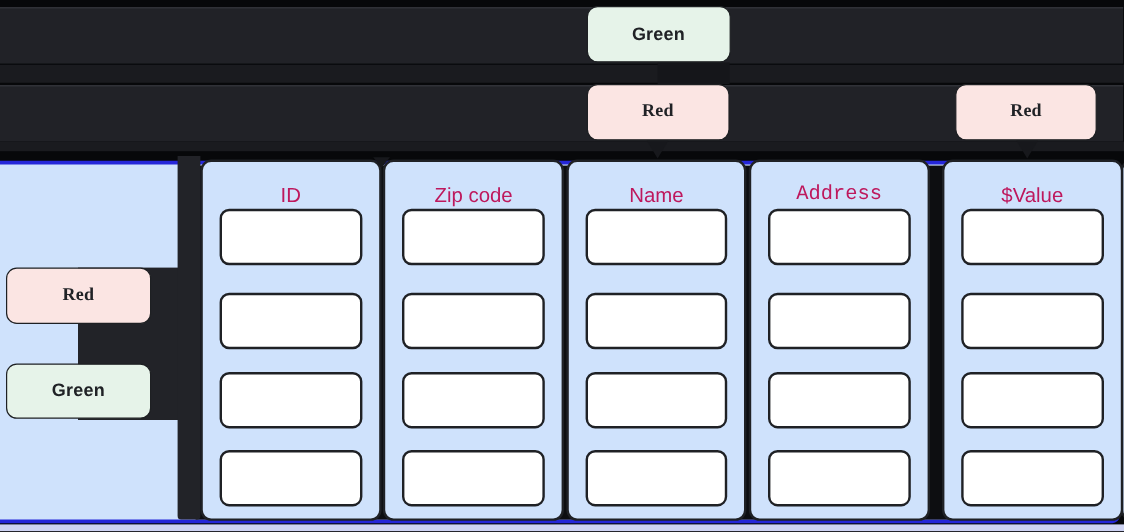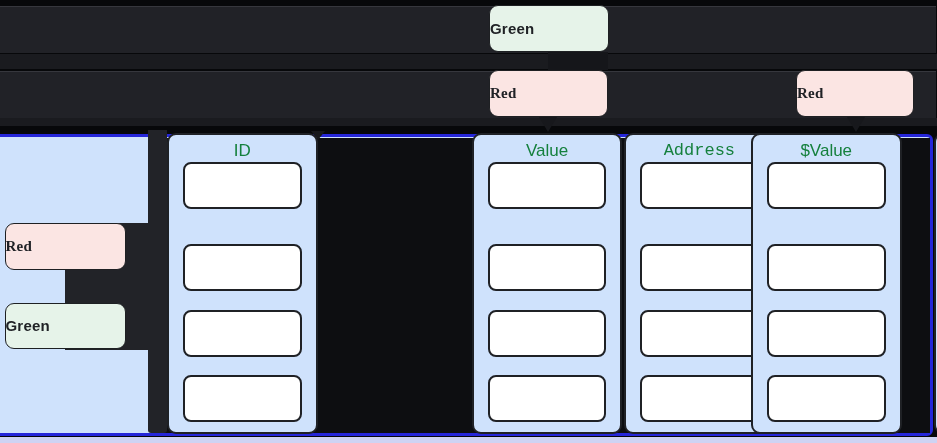--- a/index.html
+++ b/index.html
@@ -9,21 +9,21 @@
   }
   .abs{position:absolute;}
 
   
   .bar{background:var(--dark-bar,#212227);border-top:1.5px solid #36373d;}
   .band{background:var(--darker-band,#1a1b1f);}
   .slot-tab{background:#15161a;}
 
   
   .badge{
-    display:flex;align-items:center;justify-content:flex-start;
+    display:flex;align-items:center;justify-content:center;
     border:1.6px solid #1e2023;border-radius:9px;
     font-size:15px;font-weight:bold;color:#202226;letter-spacing:.2px;
     box-sizing:border-box;
   }
   .badge.pink{background:var(--chip-pink,#fbe5e3);font-family:Liberation Serif, serif;}
   .badge.green{background:var(--chip-green,#e6f3e9);}
 
   
   .tri{width:0;height:0;border-left:9px solid transparent;border-right:9px solid transparent;
        border-top:15px solid #17181c;}
@@ -40,21 +40,21 @@
   .strip{border-radius:0 0 3px 3px;}
   .sliver{background:var(--panel-blue,#cfe2fc);border:2px solid #1f2125;border-radius:9px;box-sizing:border-box;}
   .lavender{background:var(--selection-lavender,#ced3f3);}
 
   .card{
     background:var(--panel-blue,#cfe2fc);
     border:2px solid #1f2125;border-radius:9px;box-sizing:border-box;
     width:150.5px;height:300.5px;top:133px;
   }
   .card .hdr{
-    margin-top:5px;text-align:center;font-size:17px;font-weight:400;color:#15803d;
+    margin-top:17px;text-align:center;font-size:17px;font-weight:400;color:#be185d;
     line-height:22px;
   }
   .cell{
     position:absolute;left:14px;right:14px;height:47px;
     background:#ffffff;border:2px solid #1f2125;border-radius:8px;box-sizing:border-box;
   }
   .cell:nth-of-type(1){top:44px;}
   .cell:nth-of-type(2){top:109px;}
   .cell:nth-of-type(3){top:174.5px;}
   .cell:nth-of-type(4){top:240px;}
@@ -78,35 +78,42 @@
     <span>Green</span>
   </div>
 
   <div class="abs card" style="left:167px;">
     <div class="hdr">ID</div>
     <div class="cell"></div>
     <div class="cell"></div>
     <div class="cell"></div>
     <div class="cell"></div>
   </div>
+  <div class="abs card" style="left:319.4px;">
+    <div class="hdr">Zip code</div>
+    <div class="cell"></div>
+    <div class="cell"></div>
+    <div class="cell"></div>
+    <div class="cell"></div>
+  </div>
   <div class="abs card" style="left:471.8px;">
-    <div class="hdr">Value</div>
+    <div class="hdr">Name</div>
     <div class="cell"></div>
     <div class="cell"></div>
     <div class="cell"></div>
     <div class="cell"></div>
   </div>
   <div class="abs card" style="left:624.1px;font-family:Liberation Mono, monospace;">
     <div class="hdr">Address</div>
     <div class="cell"></div>
     <div class="cell"></div>
     <div class="cell"></div>
     <div class="cell"></div>
   </div>
-  <div class="abs card" style="left:751px;">
+  <div class="abs card" style="left:785px;">
     <div class="hdr">$Value</div>
     <div class="cell"></div>
     <div class="cell"></div>
     <div class="cell"></div>
     <div class="cell"></div>
   </div>
 
   <div class="abs tri small" style="left:311px;top:131px;"></div>
 
   <div class="abs lavender" style="left:0;top:437px;width:937px;height:6px;"></div>

